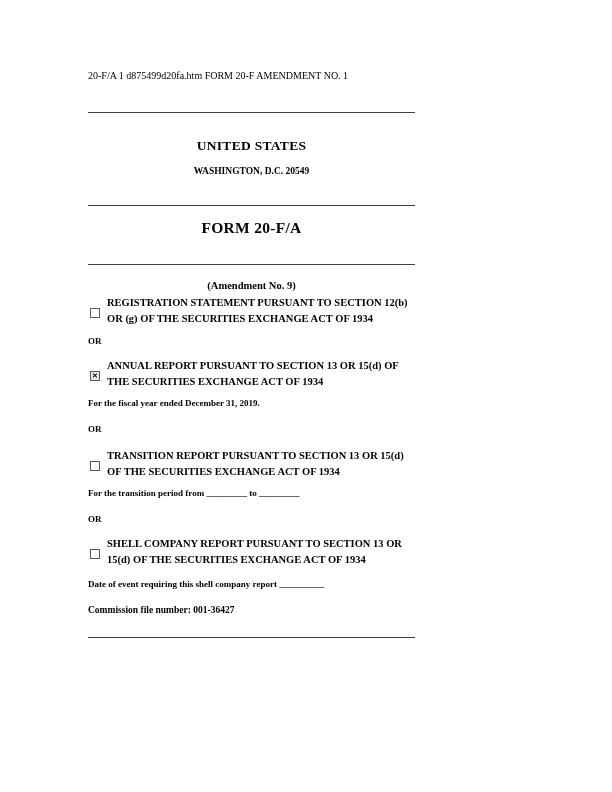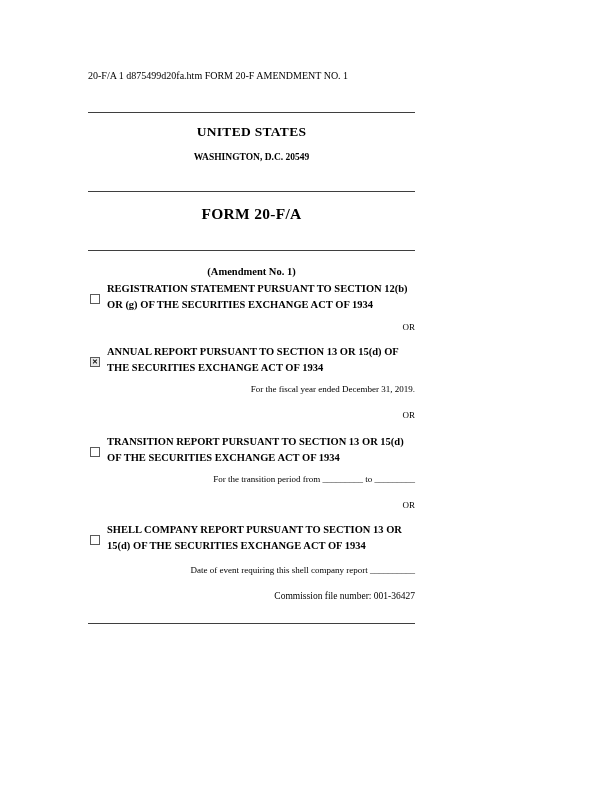--- a/index.html
+++ b/index.html
@@ -29,21 +29,21 @@
     border: none;
     border-top: 1.5px solid #3f3f3f;
     margin: 0;
   }
   .rule-1 { margin-top: 30px; }
   .rule-2 { margin-top: 28px; }
   .rule-3 { margin-top: 26px; }
   .rule-4 { margin-top: 21px; }
   .title-block { text-align: center; }
   .title-line1 {
-    margin-top: 9px;
+    margin-top: 23px;
     font-size: 13.5px;
     line-height: 19px;
     font-weight: bold;
     letter-spacing: 0.3px;
   }
   .title-line2 {
     font-size: 14px;
     line-height: 19px;
     font-weight: bold;
     letter-spacing: 0.3px;
@@ -101,24 +101,24 @@
     margin-left: 7px;
     font-size: 10.5px;
     line-height: 15.5px;
     font-weight: bold;
   }
   .item-1 { margin-top: 3px; }
   .item-2 { margin-top: 11px; }
   .item-3 { margin-top: 13px; }
   .item-4 { margin-top: 11px; }
   .center-small {
-    text-align: right;
+    text-align: left;
     font-size: 9px;
     line-height: 11px;
-    font-weight: normal;
+    font-weight: bold;
   }
   .or-1 { margin-top: 10px; }
   .or-2 { margin-top: 15px; }
   .or-3 { margin-top: 15px; }
   .fiscal-line { margin-top: 9px; }
   .transition-line { margin-top: 9px; }
   .shell-date-line { margin-top: 12px; }
   .shell-transition-line { margin-top: 15px; }
   .commission-line {
     margin-top: 15px;
@@ -139,21 +139,21 @@
       <div class="title-line1">UNITED STATES</div>
       <div class="title-line3">WASHINGTON, D.C. 20549</div>
     </div>
 
     <hr class="rule rule-2">
 
     <div class="form-title">FORM 20-F/A</div>
 
     <hr class="rule rule-3">
 
-    <div class="amendment">(Amendment No. 1)</div>
+    <div class="amendment">(Amendment No. 9)</div>
 
 
     <div class="check-item item-1">
       <span class="box">
           <span></span>
         </span>
       <span class="label">REGISTRATION STATEMENT PURSUANT TO SECTION 12(b) OR (g) OF THE SECURITIES EXCHANGE ACT OF 1934</span>
     </div>
 
     <div class="center-small or-1">OR</div>

